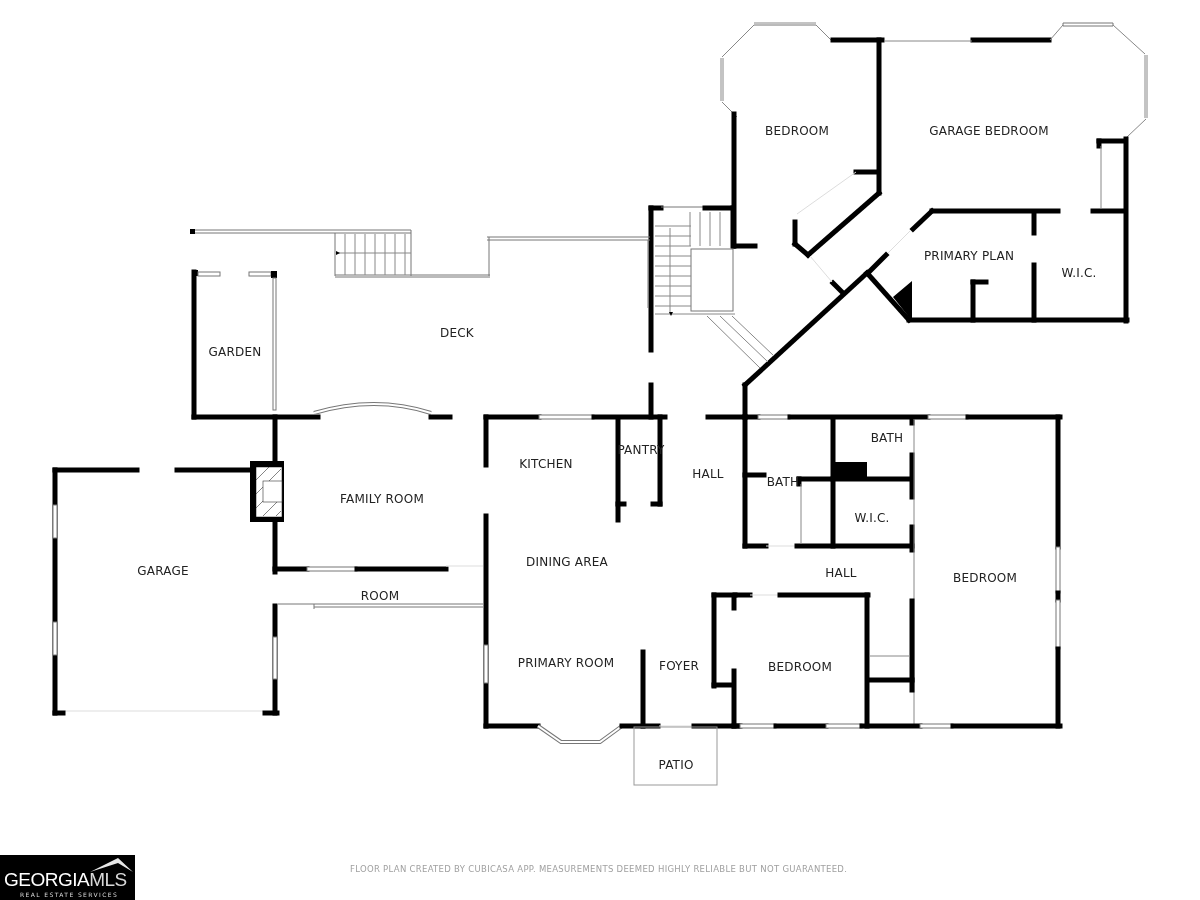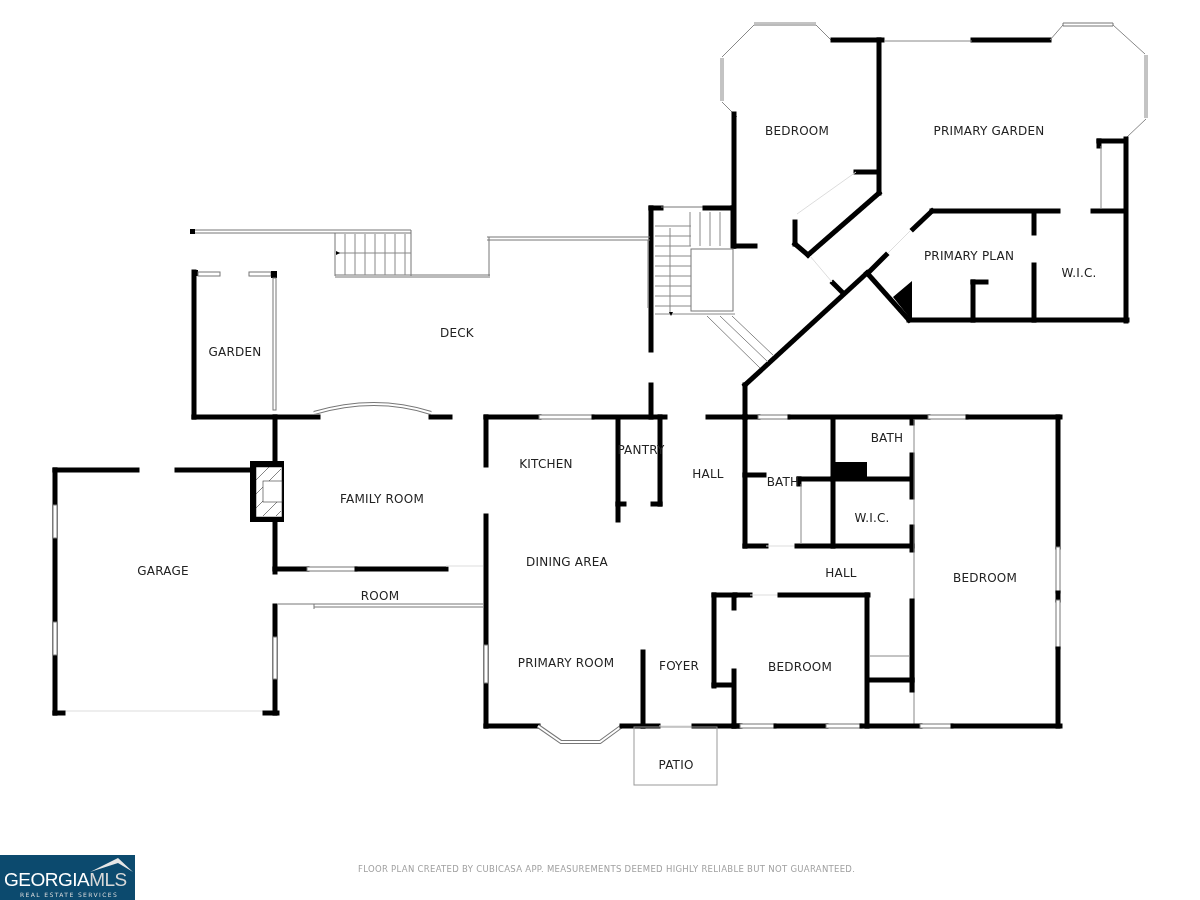--- a/index.html
+++ b/index.html
@@ -4,22 +4,22 @@
 <style>
   html, body { margin:0; padding:0; background:#ffffff; }
   body { width:1200px; height:900px; position:relative; overflow:hidden; font-family:"DejaVu Sans", sans-serif; }
   #plan { position:absolute; left:0; top:0; width:1200px; height:900px; }
   .wall { stroke:#000; stroke-width:5; fill:none; stroke-linecap:square; }
   .thin { stroke:#888; stroke-width:1; fill:none; }
   .rail { stroke:#777; stroke-width:1; fill:none; }
   .win { fill:#fff; stroke:#777; stroke-width:1; }
   .door { stroke:#ddd; stroke-width:1; fill:none; }
   .room-label { position:absolute; font-size:12px; color:#222; letter-spacing:0.2px; transform:translate(-50%,-50%); white-space:nowrap; }
-  .footer-note { position:absolute; left:350px; top:864px; font-size:8.5px; color:#a0a0a0; letter-spacing:0.3px; white-space:nowrap;margin-left:8px; }
-  .logo { position:absolute; left:0; top:855px; width:135px; height:45px; background:#0c4a6e; color:#fff; }
+  .footer-note { position:absolute; left:350px; top:864px; font-size:8.5px; color:#a0a0a0; letter-spacing:0.3px; white-space:nowrap; }
+  .logo { position:absolute; left:0; top:855px; width:135px; height:45px; background:#000000; color:#fff; }
   .logo .big { position:absolute; left:4px; top:14px; font-size:19px; letter-spacing:-0.5px; font-family:"Liberation Sans", sans-serif; }
   .logo .big .light { color:#d8d8d8; }
   .logo .small { position:absolute; left:20px; top:36px; font-size:6px; letter-spacing:1.4px; color:#ddd; }
   .logo svg { position:absolute; left:88px; top:2px; }
 </style>
 </head>
 <body>
 
 <svg id="plan" viewBox="0 0 1200 900" xmlns="http://www.w3.org/2000/svg">
 
@@ -244,21 +244,21 @@
     <line class="wall" x1="776" y1="726" x2="826" y2="726"></line>
     <rect x="826" y="724" width="36" height="4" class="win"></rect>
     <line class="wall" x1="862" y1="726" x2="920" y2="726"></line>
     <rect x="920" y="724" width="33" height="4" class="win"></rect>
     <line class="wall" x1="953" y1="726" x2="1060" y2="726"></line>
   </g>
 </svg>
 
 <div>
   <div class="room-label" style="left:797px;top:131px">BEDROOM</div>
-  <div class="room-label" style="left:989px;top:131px">PRIMARY GARDEN</div>
+  <div class="room-label" style="left:989px;top:131px">GARAGE BEDROOM</div>
   <div class="room-label" style="left:969px;top:256px">PRIMARY PLAN</div>
   <div class="room-label" style="left:1079px;top:273px">W.I.C.</div>
   <div class="room-label" style="left:457px;top:333px">DECK</div>
   <div class="room-label" style="left:235px;top:352px">GARDEN</div>
   <div class="room-label" style="left:546px;top:464px">KITCHEN</div>
   <div class="room-label" style="left:641px;top:450px">PANTRY</div>
   <div class="room-label" style="left:708px;top:474px">HALL</div>
   <div class="room-label" style="left:887px;top:438px">BATH</div>
   <div class="room-label" style="left:783px;top:482px">BATH</div>
   <div class="room-label" style="left:872px;top:518px">W.I.C.</div>

